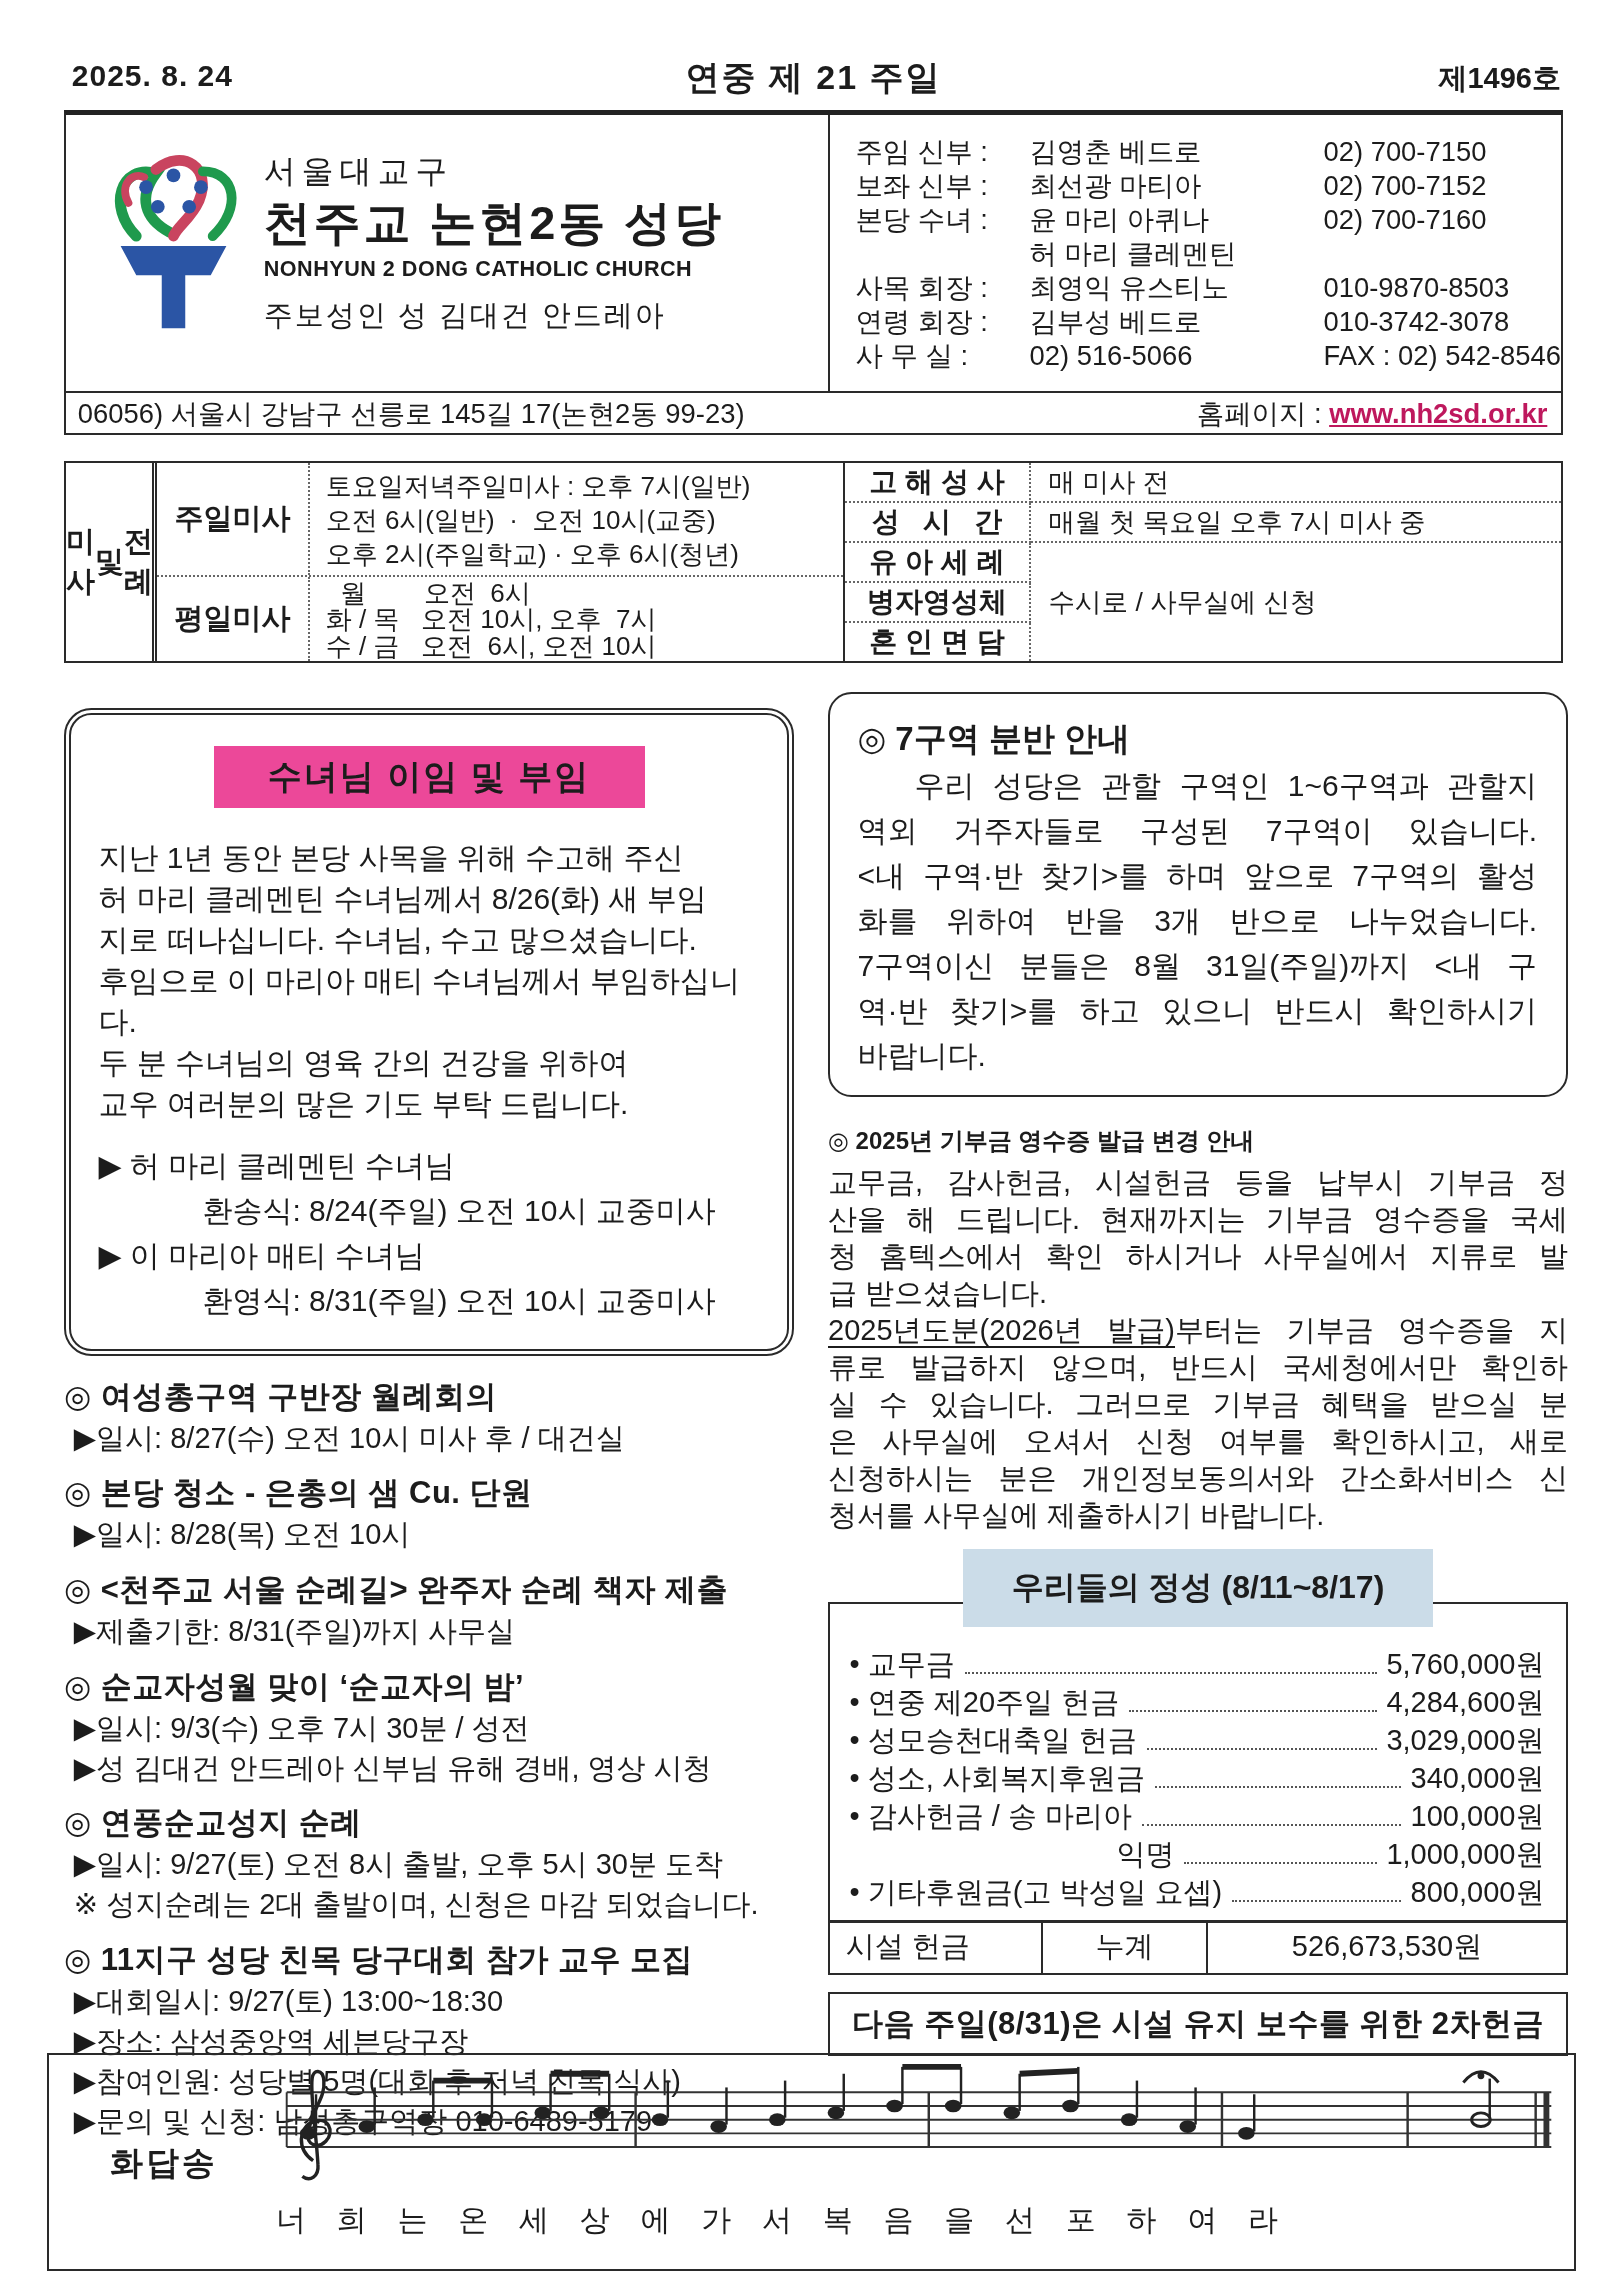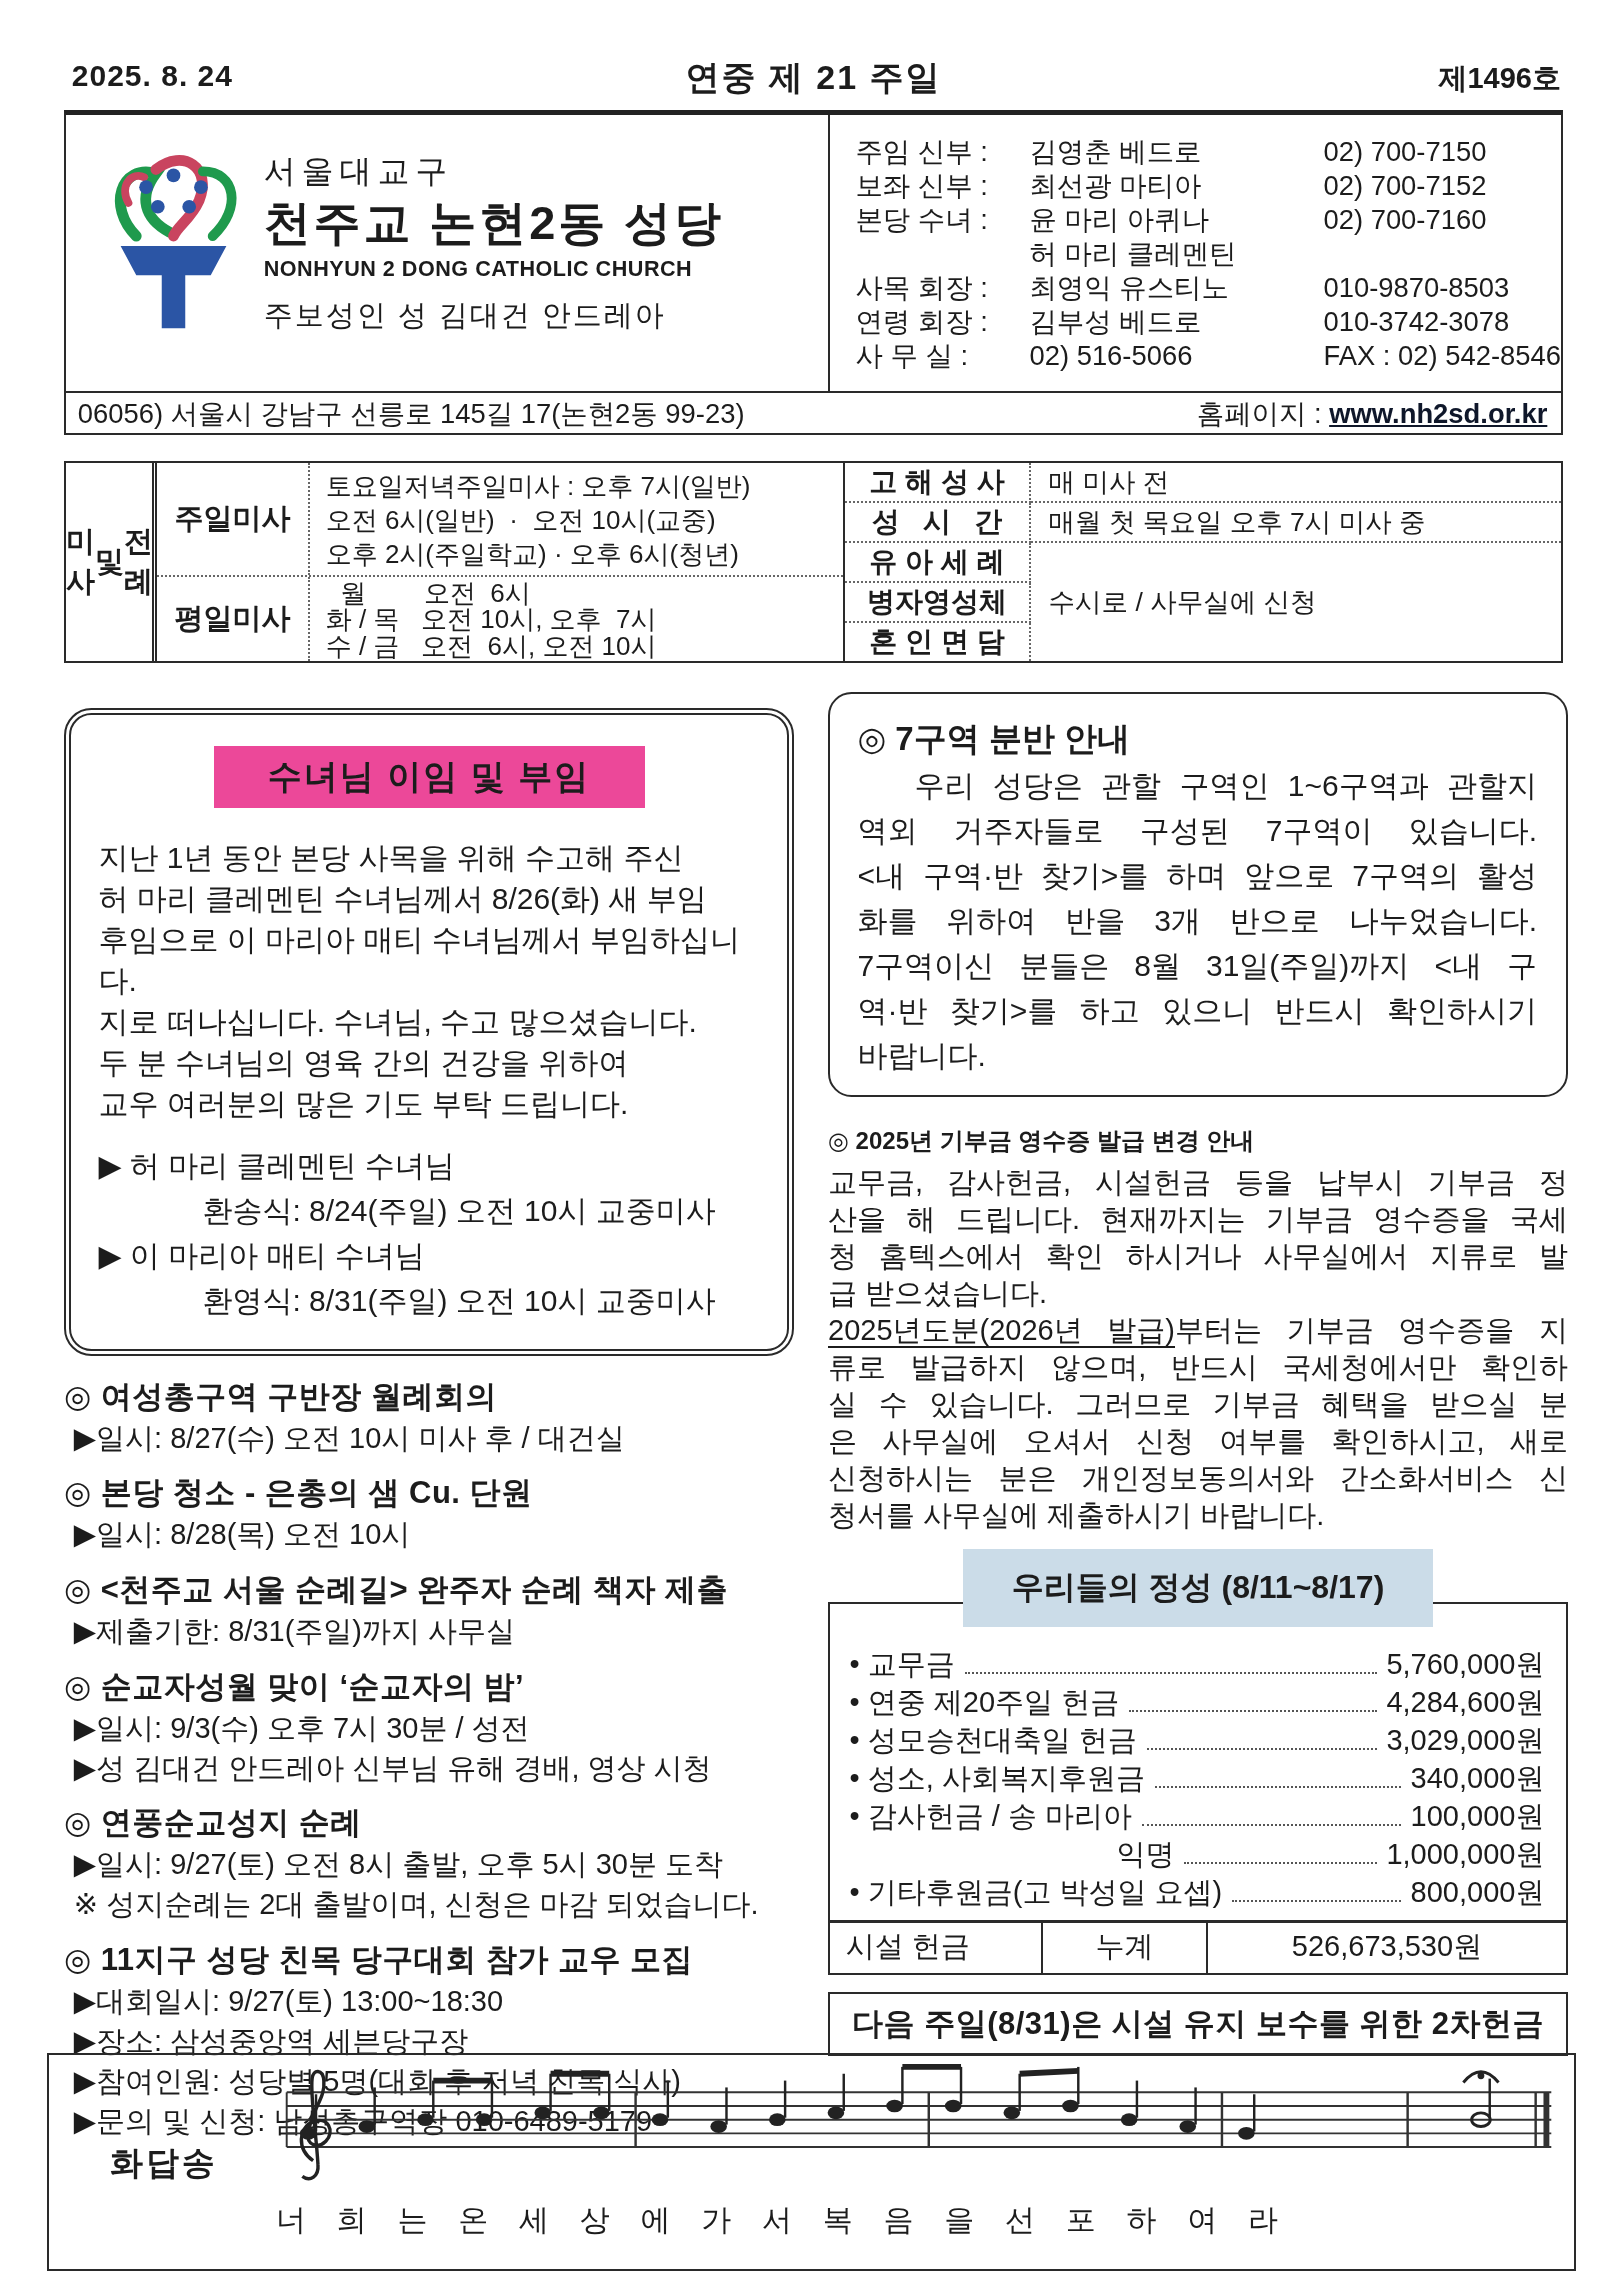--- a/index.html
+++ b/index.html
@@ -25,21 +25,21 @@
   .church-name { font-size:47px; font-weight:900; letter-spacing:2.9px; line-height:59px; }
   .church-en { font-size:21.6px; font-weight:bold; letter-spacing:0.5px; line-height:33px; }
   .patron { font-size:29px; letter-spacing:2px; line-height:45px; margin-top:7.8px; }
   .header-right { flex:1; border-left:2.9px solid #2a2a2a; padding:19.6px 0 0 25.5px; }
   .contact-row { display:flex; font-size:27.4px; line-height:34px; white-space:nowrap; }
   .c-role { width:174px; flex:none; }
   .c-name { width:294px; flex:none; }
   .c-phone { flex:1; }
   .addr-row { border-top:2.9px solid #2a2a2a; height:43px; display:flex; align-items:center;
     justify-content:space-between; padding:0 13.7px 0 11.8px; font-size:27.4px; }
-  .homepage a, .hp-link { color:#0f172a; text-decoration:underline; font-weight:bold; }
+  .homepage a, .hp-link { color:#be185d; text-decoration:underline; font-weight:bold; }
   
   .mass-table { position:absolute; top:461px; left:64px; width:1499px; height:202px;
     border:2.9px solid #2a2a2a; display:flex; }
   .mt-side { width:91px; border-right:5.9px double #2a2a2a; display:flex; flex-direction:row;
     justify-content:space-around; align-items:center; font-size:29px; font-weight:bold; padding:13.7px 0; }
   .mt-main { width:686px; display:flex; flex-direction:column; }
   .mt-row1 { height:114px; border-bottom:2px dotted #666; display:flex; }
   .mt-row2 { flex:1; display:flex; }
   .mt-type { width:153px; flex:none; border-right:2px dotted #666; display:flex; align-items:center;
     justify-content:center; font-size:29px; font-weight:bold; }
@@ -204,22 +204,22 @@
     <div class="mr-label bb" style="grid-row:4">병자영성체</div>
     <div class="mr-label" style="grid-row:5">혼 인 면 담</div>
   </div>
 </div>
 
 <div class="left-col">
   <div class="sister-box">
     <div class="box-title">수녀님 이임 및 부임</div>
     <div class="s-line">지난 1년 동안 본당 사목을 위해 수고해 주신</div>
     <div class="s-line">허 마리 클레멘틴 수녀님께서 8/26(화) 새 부임</div>
+    <div class="s-line">지로 떠나십니다. 수녀님, 수고 많으셨습니다.</div>
     <div class="s-line">후임으로 이 마리아 매티 수녀님께서 부임하십니다.</div>
-    <div class="s-line">지로 떠나십니다. 수녀님, 수고 많으셨습니다.</div>
     <div class="s-line">두 분 수녀님의 영육 간의 건강을 위하여</div>
     <div class="s-line">교우 여러분의 많은 기도 부탁 드립니다.</div>
     <div class="sister-items">
       <div class="si-name">▶ 허 마리 클레멘틴 수녀님</div>
       <div class="si-detail">환송식: 8/24(주일) 오전 10시 교중미사</div>
       <div class="si-name">▶ 이 마리아 매티 수녀님</div>
       <div class="si-detail">환영식: 8/31(주일) 오전 10시 교중미사</div>
     </div>
   </div>
 

